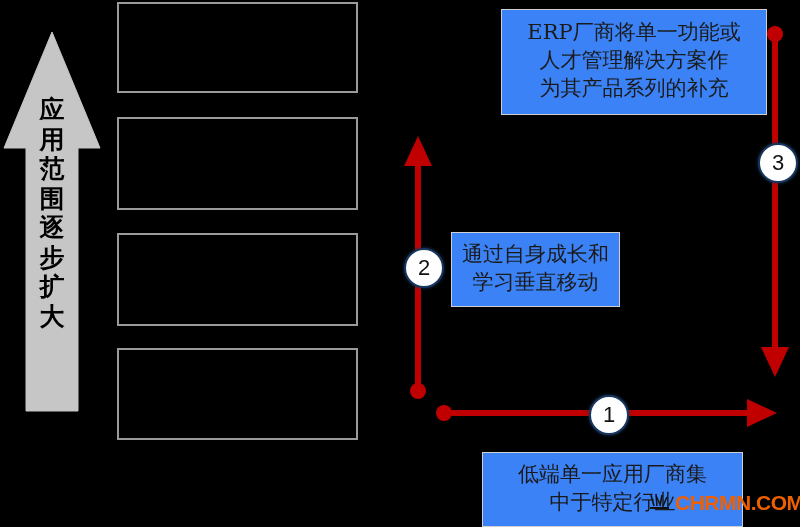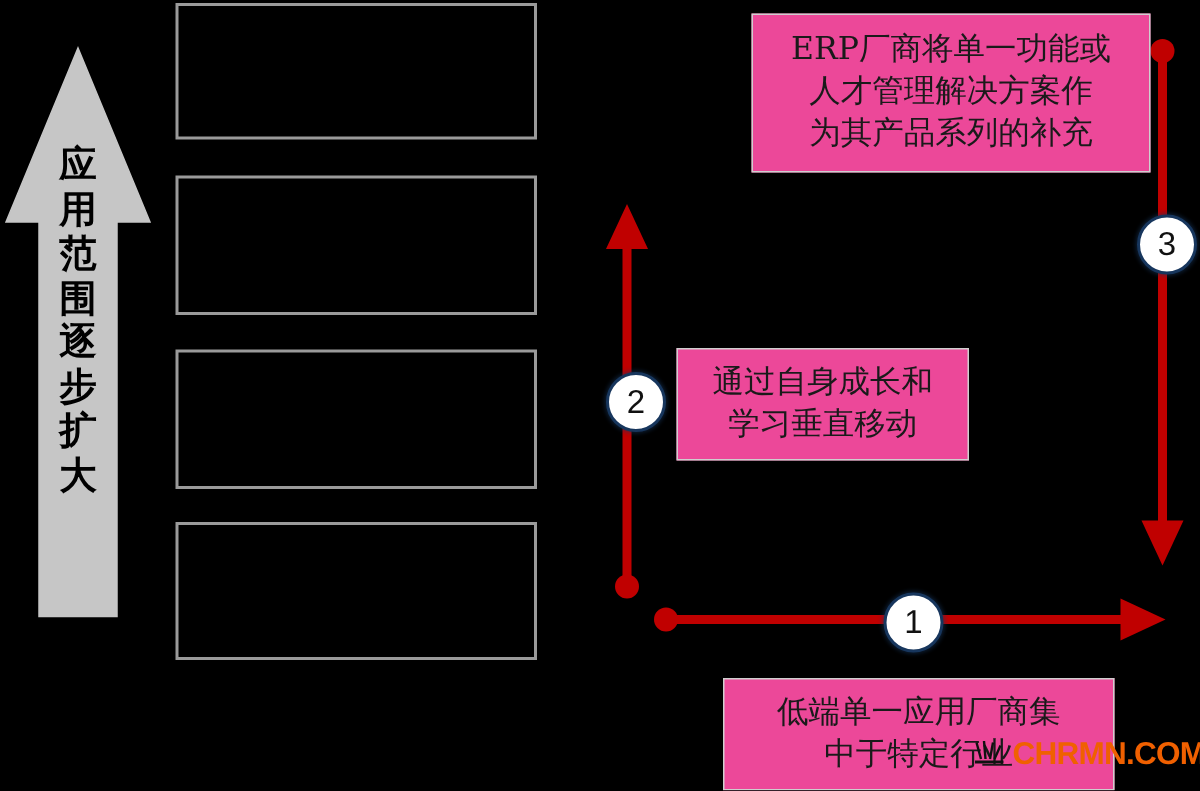--- a/index.html
+++ b/index.html
@@ -59,39 +59,39 @@
     top: 0;
     width: 800px;
     height: 527px;
     pointer-events: none;
   }
 
   
   .callout {
     position: absolute;
     box-sizing: border-box;
-    background: #ec4899;
+    background: #3b82f6;
     border: 1px solid #cfcfcf;
     color: #1a1a1a;
     text-align: center;
     font-family: "DejaVu Serif", "Liberation Serif", serif;
     white-space: pre-line;
   }
   .callout-1 {
     left: 501px;
     top: 9px;
     width: 266px;
     padding: 9px 6px 11px 6px;
     font-size: 21px;
     line-height: 1.33;
   }
   .callout-2 {
     left: 451px;
     top: 232px;
-    width: 195px;
+    width: 169px;
     padding: 8px 6px 9px 6px;
     font-size: 21px;
     line-height: 1.33;
   }
   .callout-3 {
     left: 482px;
     top: 452px;
     width: 261px;
     padding: 8px 6px 9px 6px;
     font-size: 21px;

